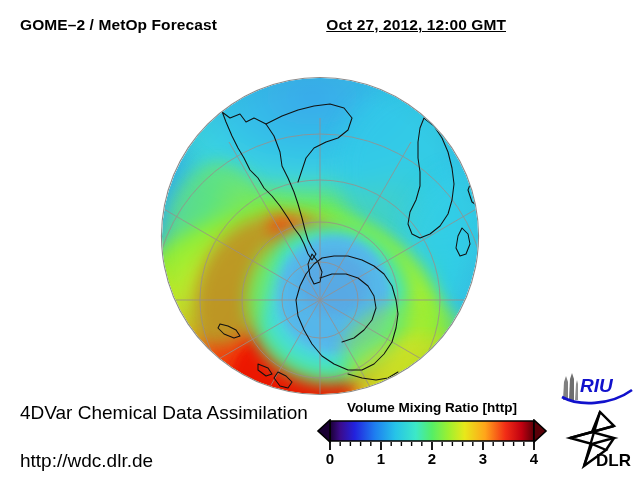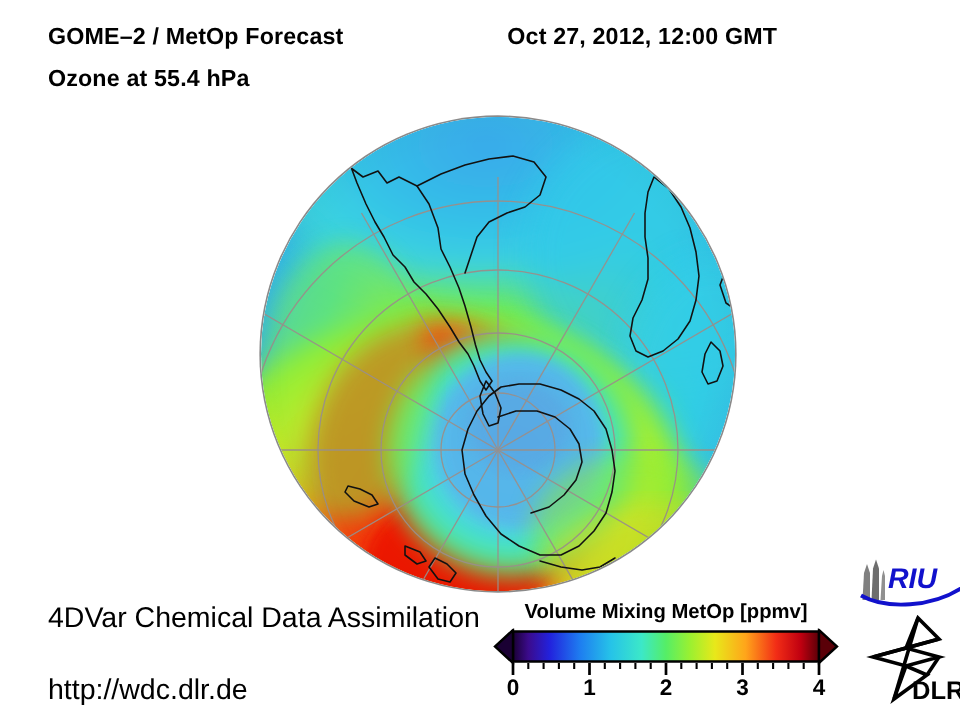--- a/index.html
+++ b/index.html
@@ -1,24 +1,24 @@
 <!DOCTYPE html>
 <html><head>
 <meta charset="utf-8">
 <style>
   html,body{margin:0;padding:0;background:#ffffff;}
   body{width:640px;height:480px;overflow:hidden;
        font-family:"Liberation Sans","DejaVu Sans",sans-serif;color:#000;}
-  #page{position:relative;width:528px;height:480px;background:#ffffff;margin-left:12px;}
+  #page{position:relative;width:528px;height:480px;background:#ffffff;}
 
   
   .hdr{position:absolute;font-weight:bold;font-size:15.5px;letter-spacing:.1px;white-space:nowrap;}
   #title-line1{left:20px;top:16px;}
   #title-line2{left:20px;top:44px;}
-  #date-line{right:22px;top:16px;text-align:right;}
+  #date-line{right:22px;top:16px;text-align:right;text-decoration:underline;}
   #hemi-line{right:22px;top:44px;text-align:right;}
 
   
   #globe-wrap{position:absolute;left:162px;top:78px;width:316px;height:316px;}
   #globe{position:absolute;inset:0;border-radius:50%;overflow:hidden;
          box-shadow:0 0 0 1.1px #8a8a8a;}
   #ozone-field{position:absolute;inset:0;}
   #graticule{position:absolute;inset:0;}
   #coastlines{position:absolute;inset:0;}
   #limb-shade{position:absolute;inset:0;border-radius:50%;
@@ -45,21 +45,20 @@
   
   #riu-logo{position:absolute;left:558px;top:370px;width:76px;height:36px;}
   #dlr-logo{position:absolute;left:562px;top:410px;width:72px;height:60px;}
 </style>
 </head>
 <body>
 
 <div id="page">
 
   <div class="hdr" id="title-line1">GOME–2 / MetOp Forecast</div>
-  <div class="hdr" id="title-line2">Ozone at 55.4 hPa</div>
   <div class="hdr" id="date-line">Oct 27, 2012, 12:00 GMT</div>
 
   <div id="globe-wrap">
     <div id="globe">
       <svg id="ozone-field" viewBox="0 0 316 316" preserveAspectRatio="none">
         <defs>
           <clipPath id="disc">
               <circle cx="158" cy="158" r="158"></circle>
             </clipPath>
 
@@ -189,21 +188,21 @@
       </svg>
 
       <div id="limb-shade"></div>
     </div>
   </div>
 
   <div class="foot" id="foot1">4DVar Chemical Data Assimilation</div>
   <div class="foot" id="foot3">http://wdc.dlr.de</div>
 
   <div id="cb-block">
-    <div id="cb-title">Volume Mixing MetOp [ppmv]</div>
+    <div id="cb-title">Volume Mixing Ratio [http]</div>
 
     <svg id="cb-graphic" viewBox="0 0 232 24" preserveAspectRatio="none">
       <defs>
           <linearGradient id="cbgrad" x1="0" y1="0" x2="1" y2="0">
             <stop offset="0%" stop-color="#1a0033"></stop>
             <stop offset="5%" stop-color="#3b0b8c"></stop>
             <stop offset="12%" stop-color="#2222dd"></stop>
             <stop offset="22%" stop-color="#1e7ef0"></stop>
             <stop offset="32%" stop-color="#26c3e8"></stop>
             <stop offset="42%" stop-color="#3ce8c8"></stop>

